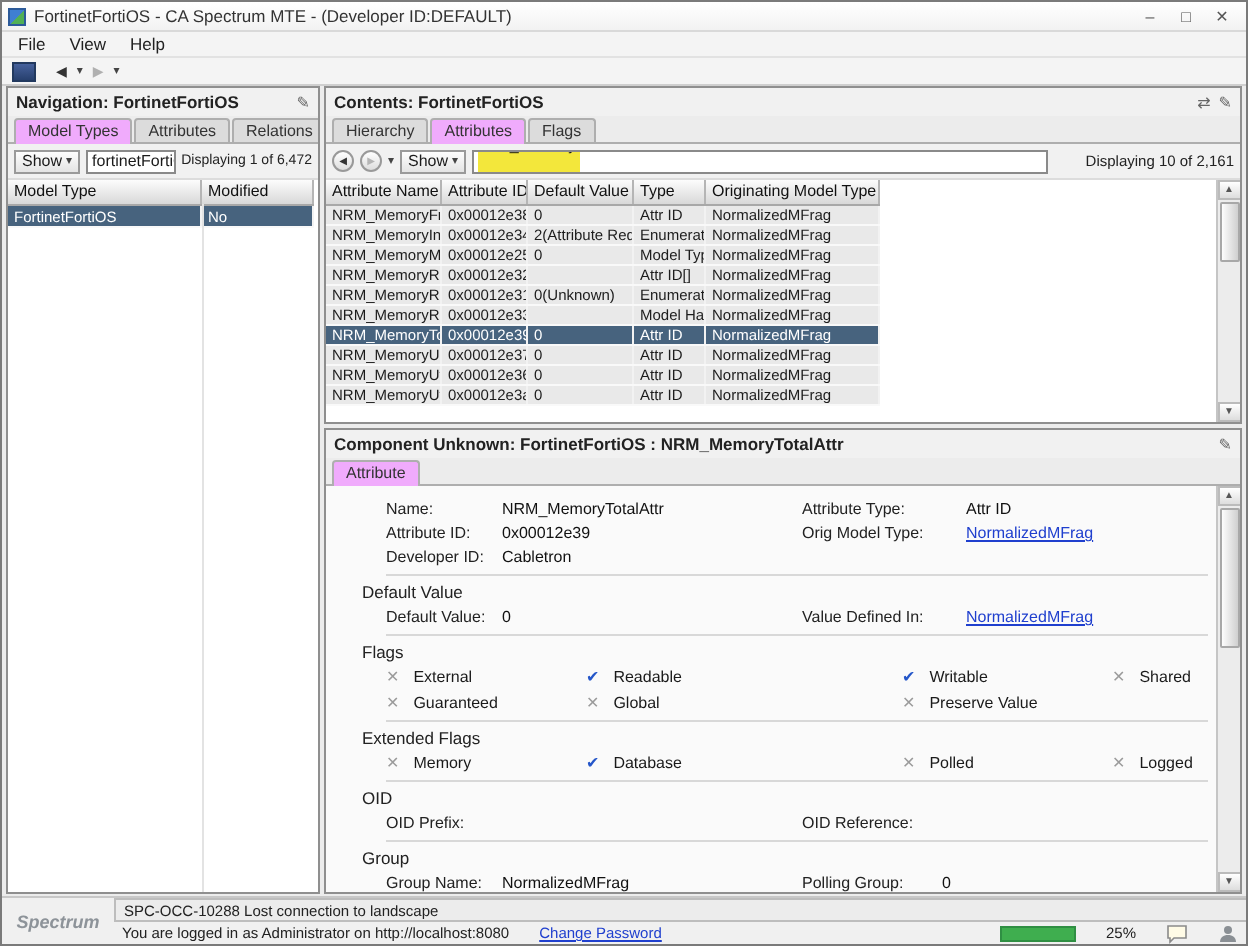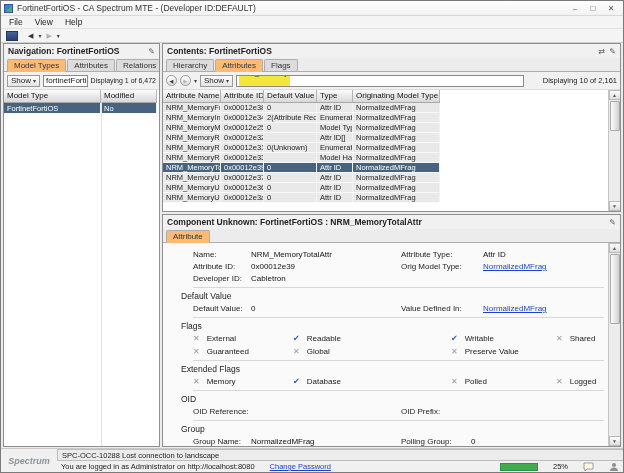--- a/index.html
+++ b/index.html
@@ -25,21 +25,21 @@
 .nav-panel{width:157px;flex:0 0 157px;}
 .right-col{flex:1;display:flex;flex-direction:column;gap:2px;min-width:0;}
 .contents-panel{height:169px;flex:0 0 169px;}
 .detail-panel{flex:1;}
 .panel-header{height:14px;flex:0 0 14px;display:flex;align-items:center;padding:0 4px;font-weight:bold;font-size:8.5px;color:#222;white-space:nowrap;overflow:hidden;}
 .ph-spacer{flex:1;}
 .ph-icon{font-size:8px;color:#666;margin-left:4px;font-weight:normal;}
 
 .tabs{height:14px;flex:0 0 14px;display:flex;align-items:flex-end;padding-left:3px;background:#ececec;border-bottom:1px solid #aeaeae;gap:1px;}
 .tab{font-size:8px;padding:1px 6px;background:#dcdcdc;border:1px solid #aeaeae;border-bottom:none;border-radius:2px 2px 0 0;color:#333;white-space:nowrap;}
-.tab.active{background:#fdba74;position:relative;top:1px;padding-bottom:2px;}
+.tab.active{background:#f0abfc;position:relative;top:1px;padding-bottom:2px;}
 
 .filter-row{height:18px;flex:0 0 18px;display:flex;align-items:center;background:#f1f1f1;padding:0 3px;gap:3px;border-bottom:1px solid #dcdcdc;}
 .dd{display:inline-flex;align-items:center;gap:2px;border:1px solid #9a9a9a;background:linear-gradient(#fdfdfd,#e4e4e4);font-size:8px;padding:1px 3px;height:12px;white-space:nowrap;}
 .txt-input{display:inline-flex;align-items:center;border:1px solid #8a8a8a;background:#fff;height:12px;font-size:8px;padding:0 2px;overflow:hidden;white-space:nowrap;}
 .hl{background:#f3e73b;padding:0 2px;height:26px;line-height:10px;}
 .displaying{margin-left:auto;font-size:7.5px;color:#222;white-space:nowrap;}
 .nav-panel .displaying{font-size:7px;}
 .nav-btn{width:11px;height:11px;flex:0 0 11px;border-radius:50%;border:1px solid #999;display:inline-flex;align-items:center;justify-content:center;font-size:5px;color:#333;background:linear-gradient(#fff,#ddd);}
 .nav-btn.dis{color:#b5b5b5;}
 
@@ -354,22 +354,22 @@
               <span class="flag">
                   <span class="mark no">✕</span>
                   <span>Logged</span>
                 </span>
             </div>
           </div>
 
           <div class="sect">
             <div class="sect-title">OID</div>
             <div class="grid2">
+              <span class="lbl">OID Prefix:</span>
               <span class="lbl">OID Reference:</span>
-              <span class="lbl">OID Prefix:</span>
             </div>
           </div>
 
           <div class="sect">
             <div class="sect-title">Group</div>
             <div class="grid2">
               <span class="gpair">
                 <span class="lbl">Group Name:</span>
                 <span class="val">NormalizedMFrag</span>
 

